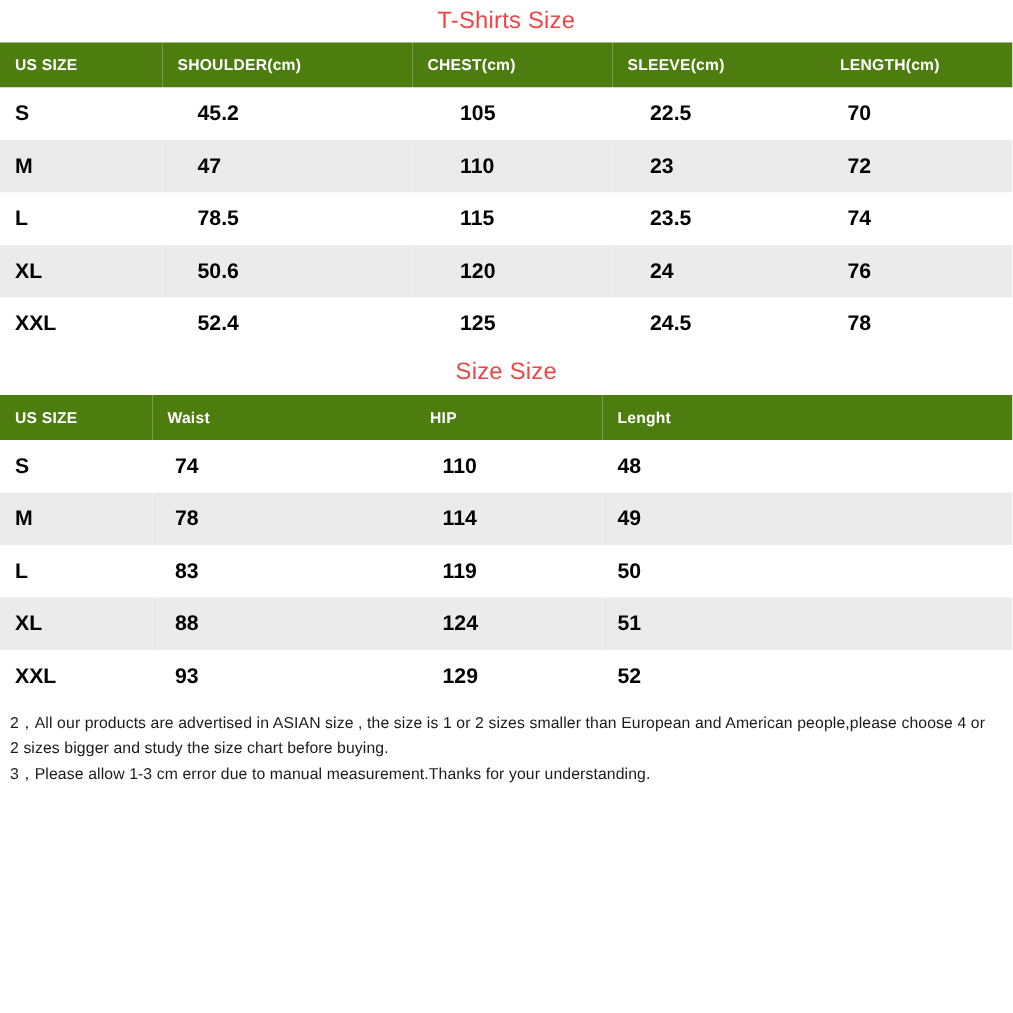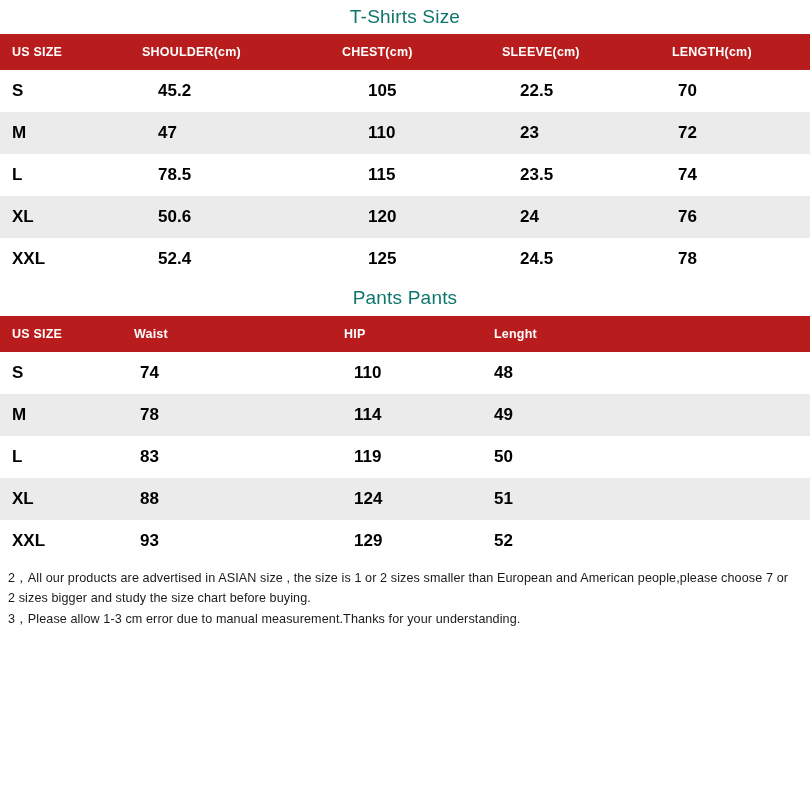--- a/index.html
+++ b/index.html
@@ -10,33 +10,33 @@
     font-family: "Liberation Sans", sans-serif;
     color: #000000;
     overflow: hidden;
   }
   .page { width: 810px; height: 810px; position: relative; }
 
   .chart-title {
     text-align: center;
     font-size: 19px;
     font-weight: 400;
-    color: #0f766e;
+    color: #ef4444;
     letter-spacing: 0.2px;
   }
   #tshirt-title { padding-top: 6px; padding-bottom: 6px; }
   #pants-title { padding-top: 7px; padding-bottom: 7px; }
 
   table.size-table {
     width: 810px;
     border-collapse: collapse;
     table-layout: fixed;
   }
   table.size-table thead th {
-    background: #b91c1c;
+    background: #4d7c0f;
     color: #ffffff;
     font-size: 12.5px;
     font-weight: bold;
     text-align: left;
     padding: 11px 0 11px 12px;
     letter-spacing: 0.2px;
   }
   table.size-table tbody td {
     font-size: 17px;
     font-weight: bold;
@@ -134,21 +134,21 @@
       <tr class="row-even">
         <td class="v1">XXL</td>
         <td class="v" style="padding-left:28px">52.4</td>
         <td class="v" style="padding-left:38px">125</td>
         <td class="v" style="padding-left:30px">24.5</td>
         <td class="v" style="padding-left:18px">78</td>
       </tr>
     </tbody>
   </table>
 
-  <div class="chart-title" id="pants-title">Pants Pants</div>
+  <div class="chart-title" id="pants-title">Size Size</div>
 
   <table class="size-table" id="pants-table">
     <colgroup>
       <col class="p0">
         <col class="p1">
         <col class="p2">
         <col class="p3">
     </colgroup>
     <thead>
       <tr>
@@ -186,18 +186,18 @@
       <tr class="row-even">
         <td style="padding-left:12px">XXL</td>
         <td style="padding-left:18px">93</td>
         <td style="padding-left:22px">129</td>
         <td style="padding-left:12px">52</td>
       </tr>
     </tbody>
   </table>
 
   <div class="note-block">
-    <div class="note-line">2，All our products are advertised in ASIAN size , the size is 1 or 2 sizes smaller than European and American people,please choose 7 or</div>
+    <div class="note-line">2，All our products are advertised in ASIAN size , the size is 1 or 2 sizes smaller than European and American people,please choose 4 or</div>
     <div class="note-line">2 sizes bigger and study the size chart before buying.</div>
     <div class="note-line">3，Please allow 1-3 cm error due to manual measurement.Thanks for your understanding.</div>
   </div>
 
 </div>
 
 </body></html>

